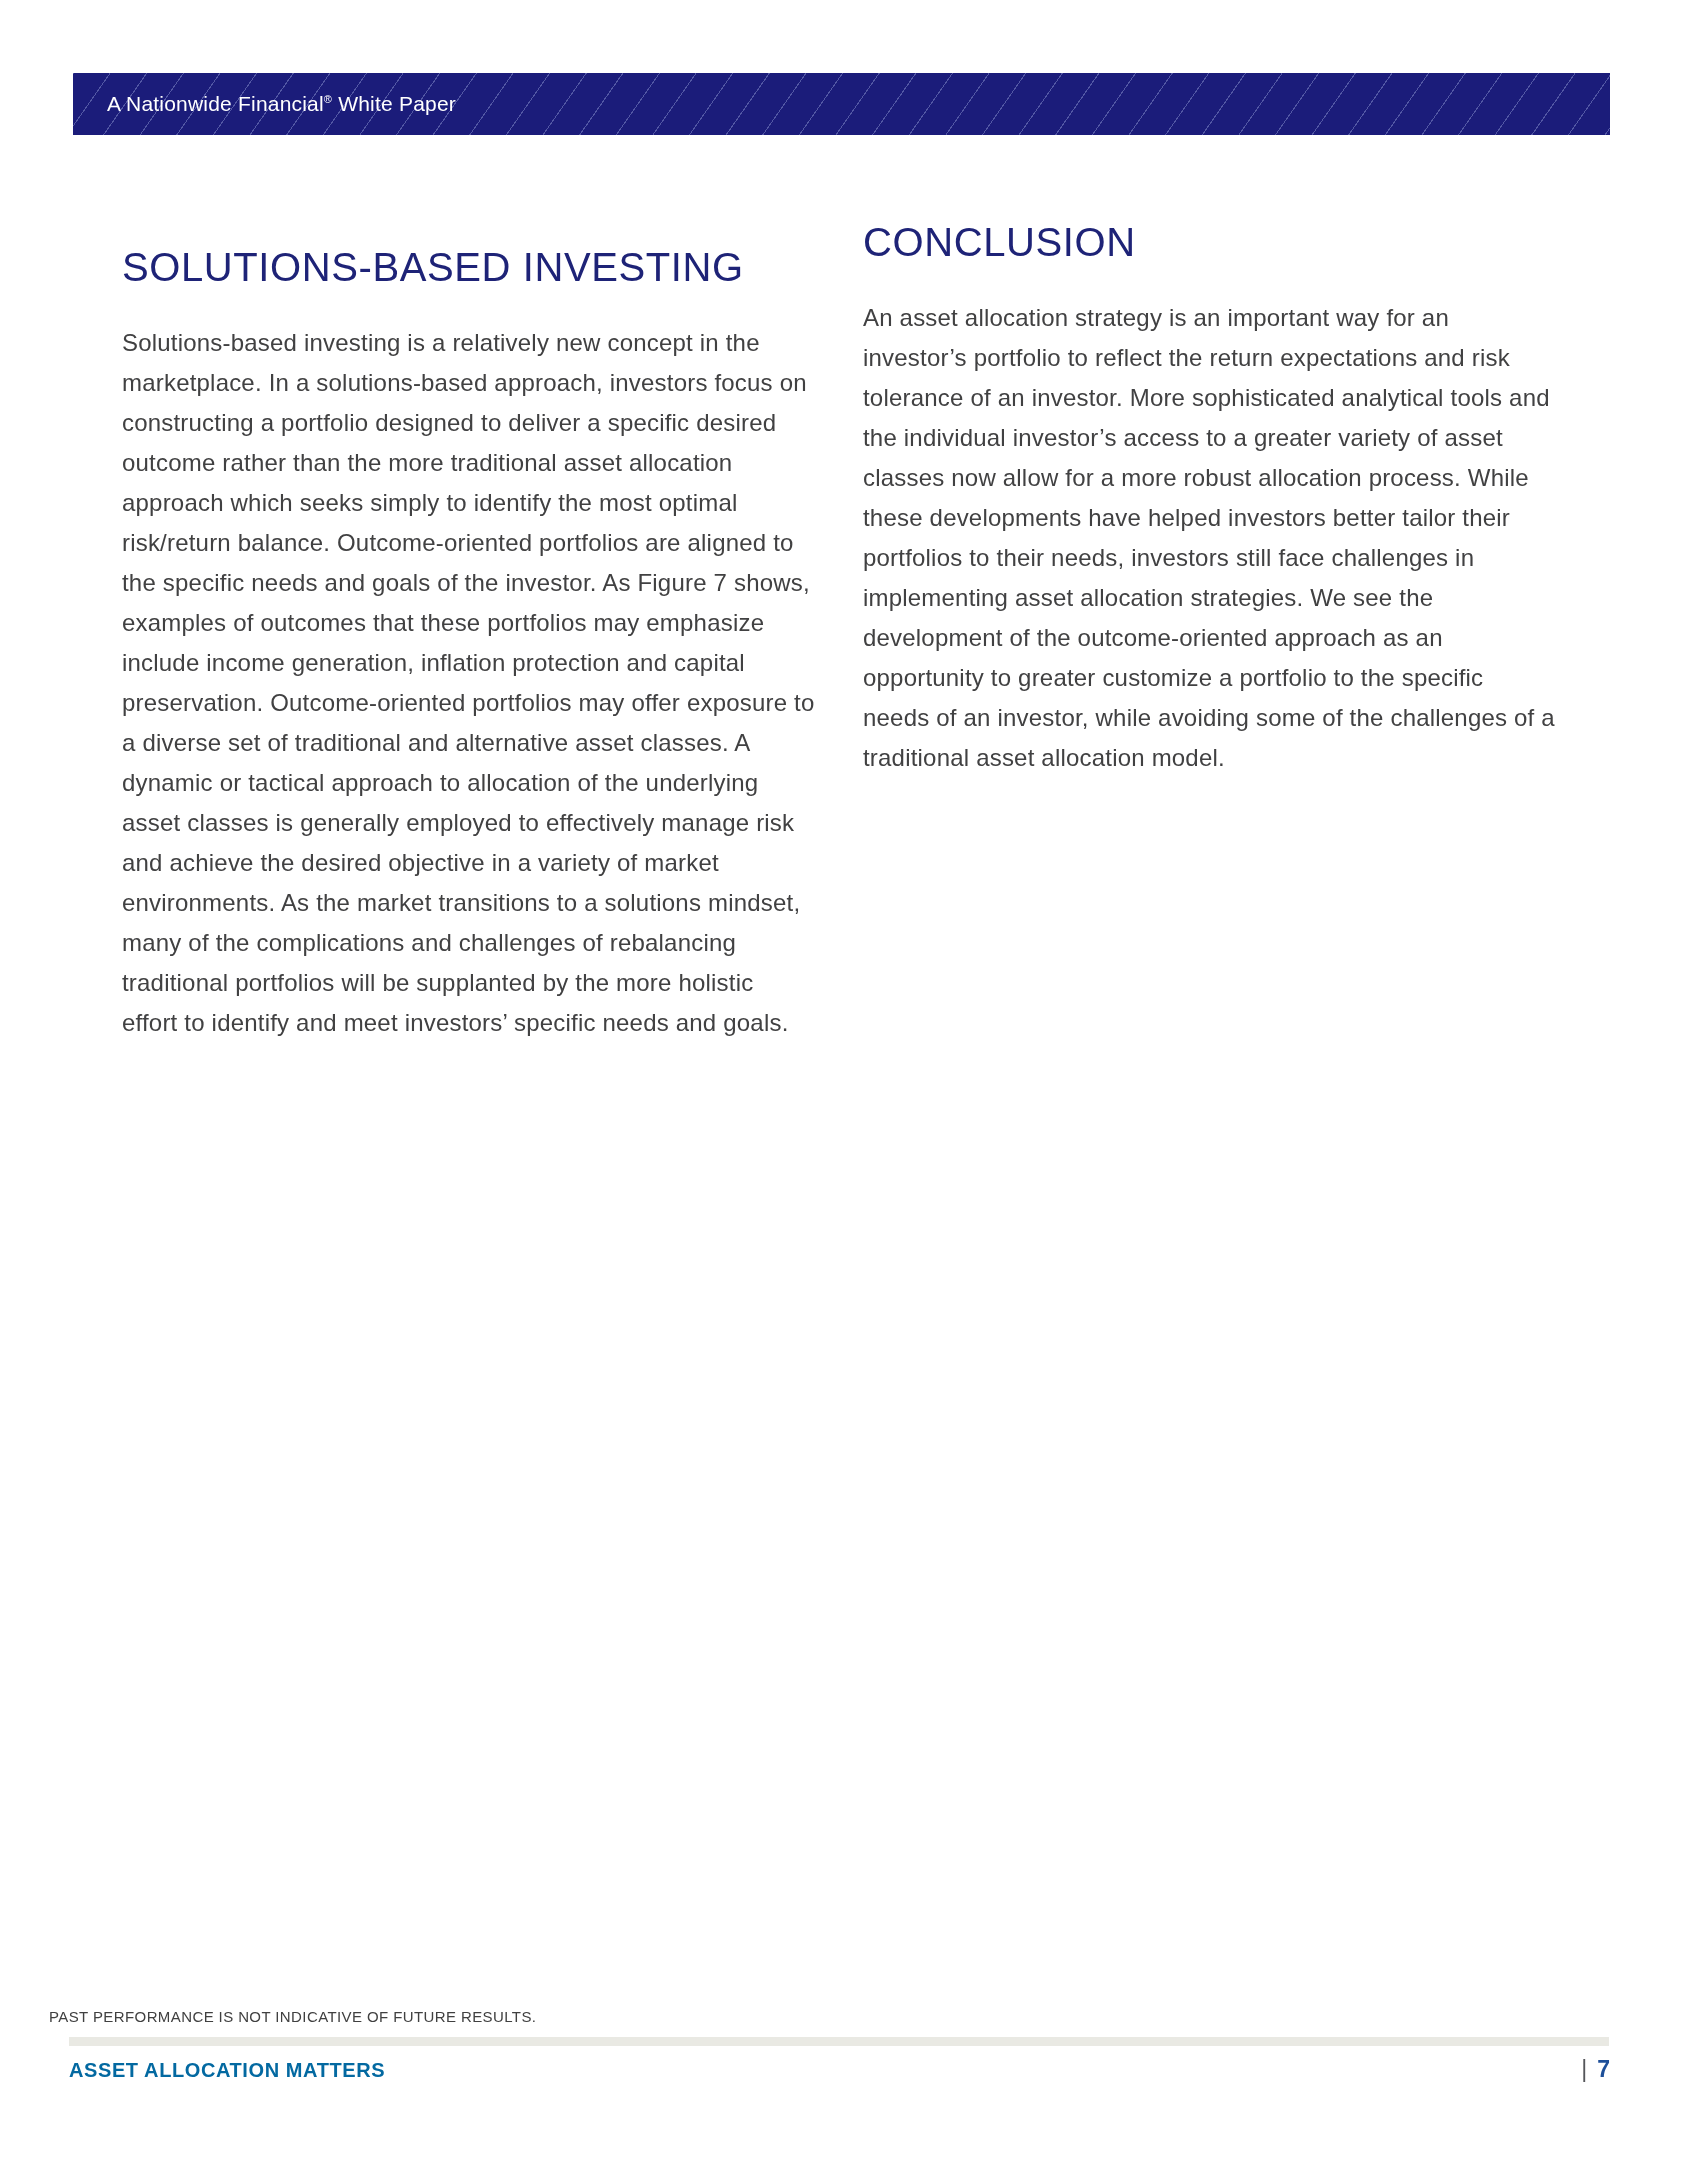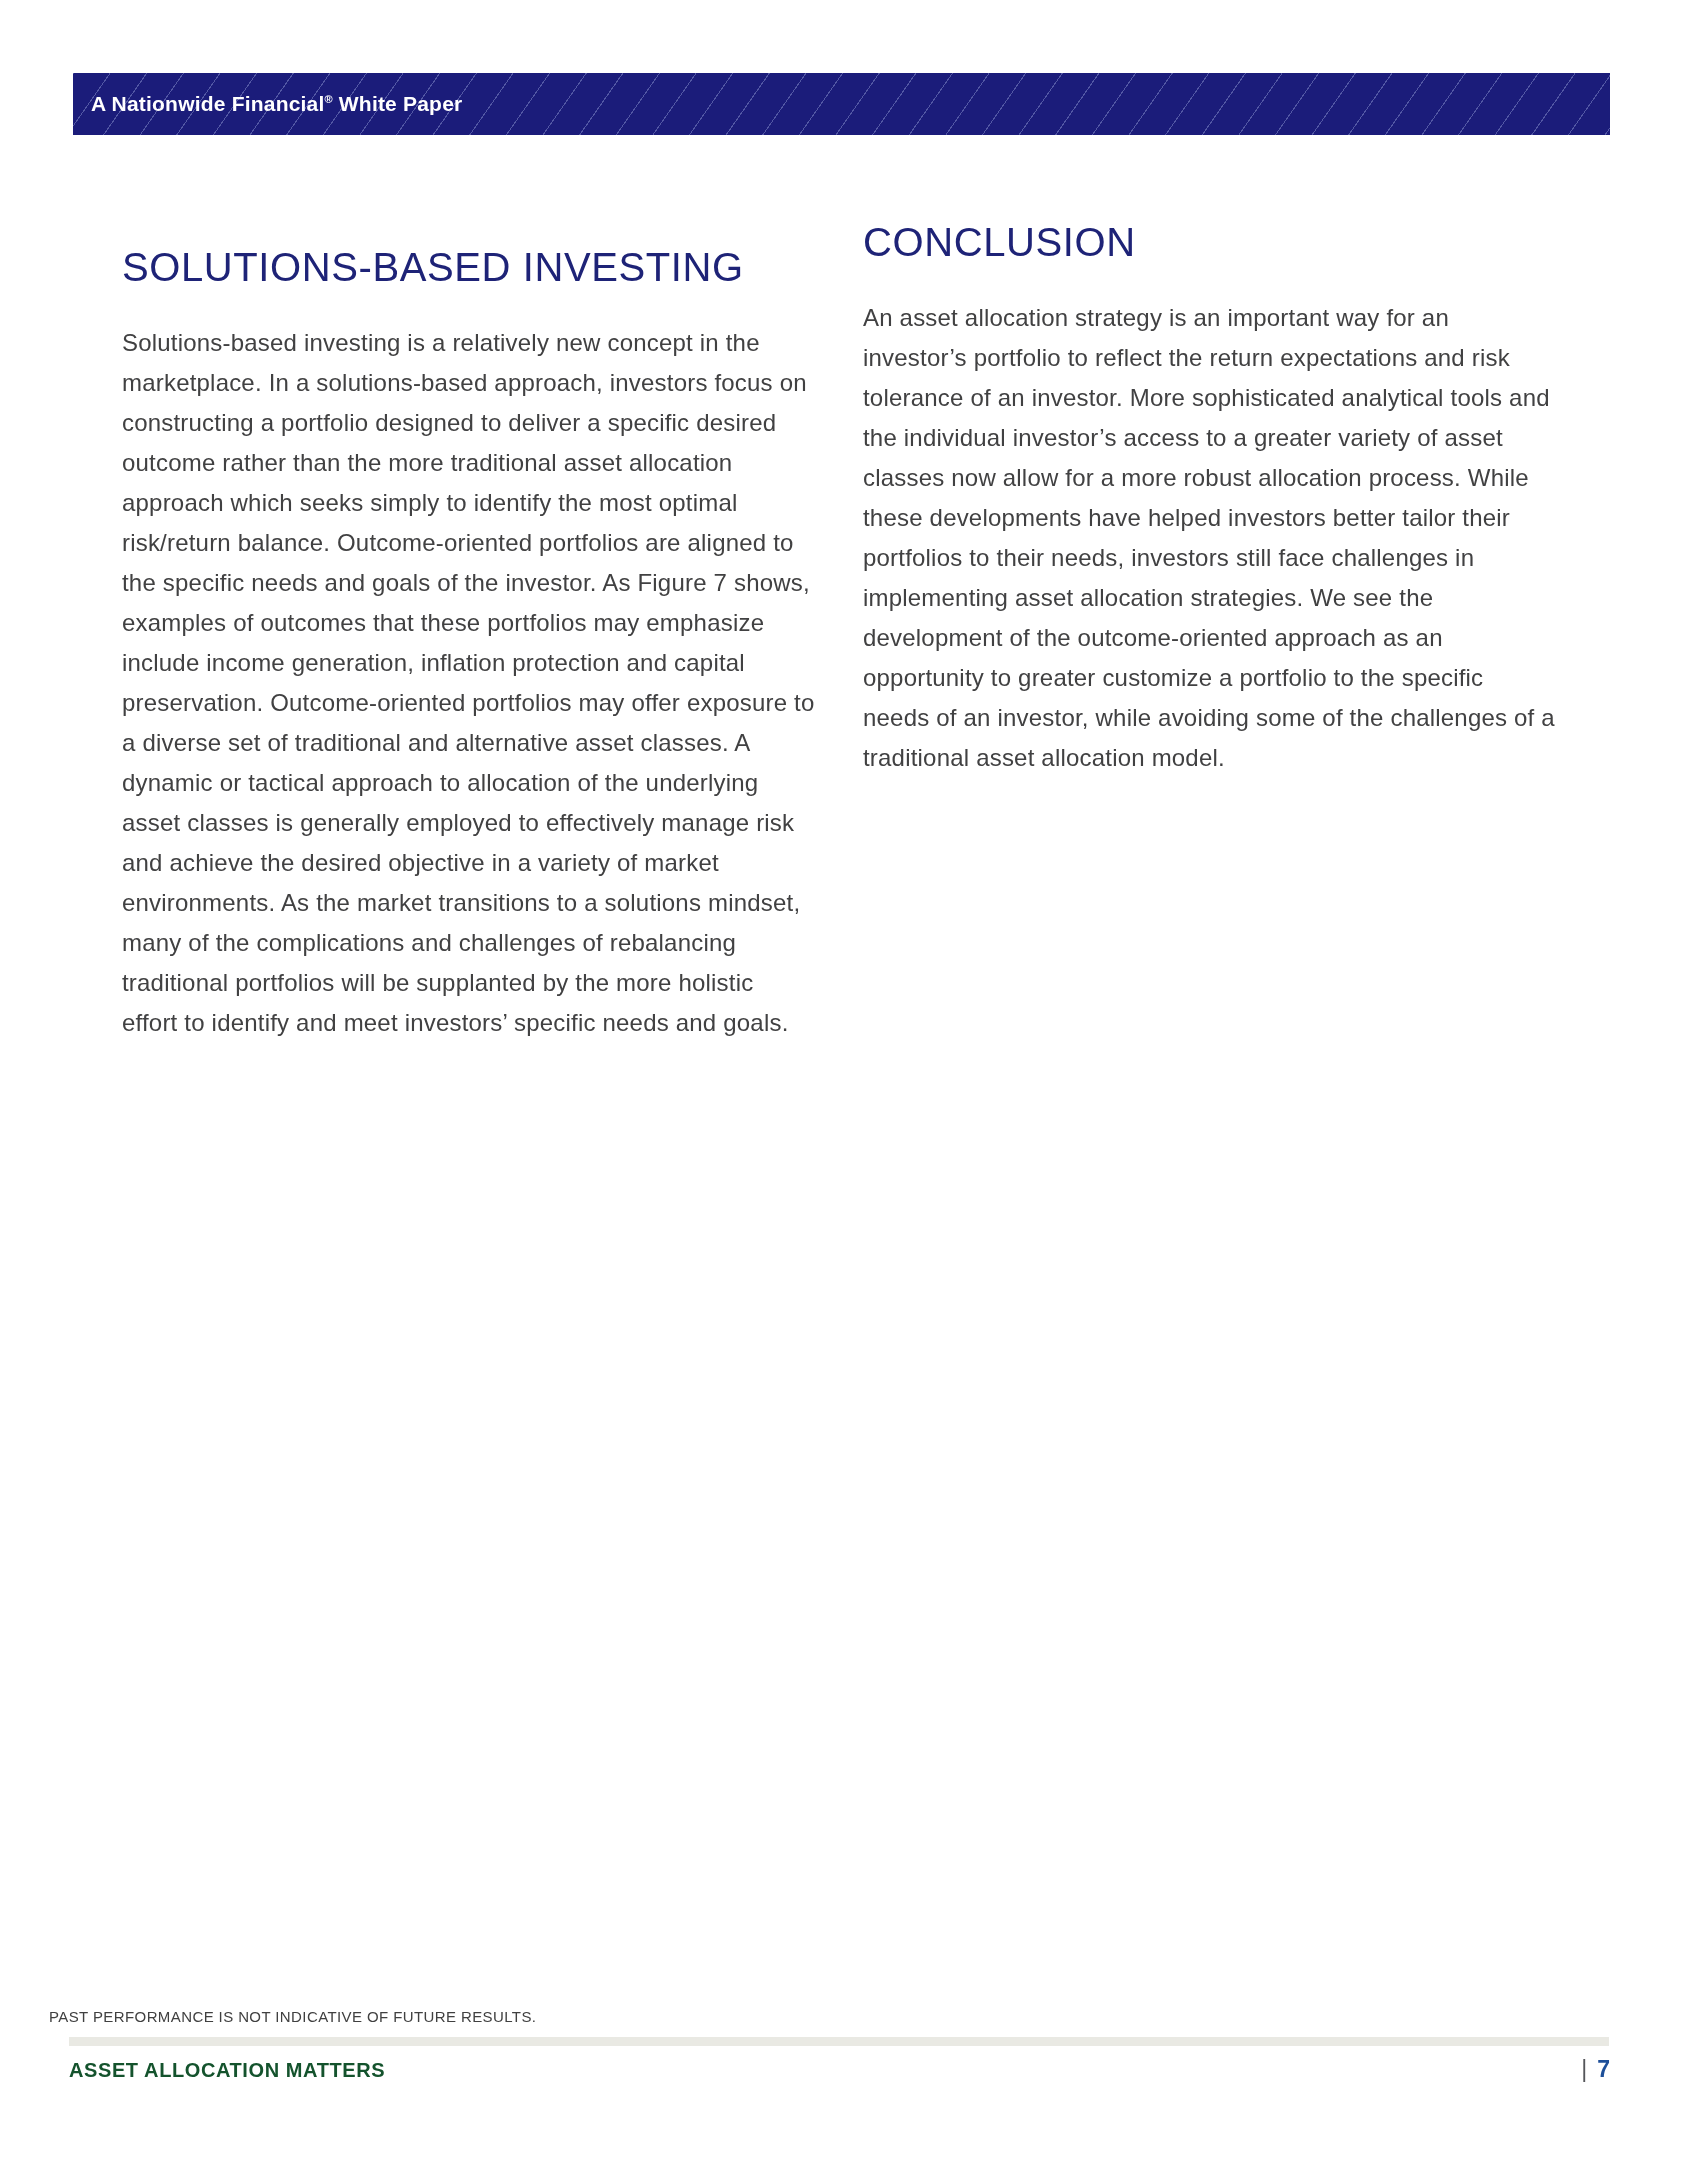--- a/index.html
+++ b/index.html
@@ -20,24 +20,24 @@
     background-image: repeating-linear-gradient(
       125deg,
       rgba(150,160,215,0.45) 0px, rgba(150,160,215,0.45) 1px,
       transparent 1px, transparent 30px
     );
     display: flex;
     align-items: center;
   }
   .topbar-text {
     color: #ffffff;
-    font-weight: bold;
+    font-weight: normal;
     font-size: 21px;
     letter-spacing: 0.2px;
-    padding-left: 18px;
+    padding-left: 34px;
     white-space: nowrap;
   }
   .topbar-text sup {
     font-size: 11px;
     vertical-align: super;
     line-height: 0;
   }
 
   
   .col {
@@ -78,21 +78,21 @@
     left: 69px; top: 2037px;
     width: 1540px; height: 9px;
     background: #e9e9e3;
   }
   .brand {
     position: absolute;
     left: 69px; top: 2059px;
     font-size: 20px;
     font-weight: bold;
     letter-spacing: 0.6px;
-    color: #14532d;
+    color: #0369a1;
   }
   .pageno {
     position: absolute;
     right: 73px; top: 2056px;
     display: flex;
     align-items: baseline;
     gap: 10px;
   }
   .pageno .sep {
     color: #55565a;

